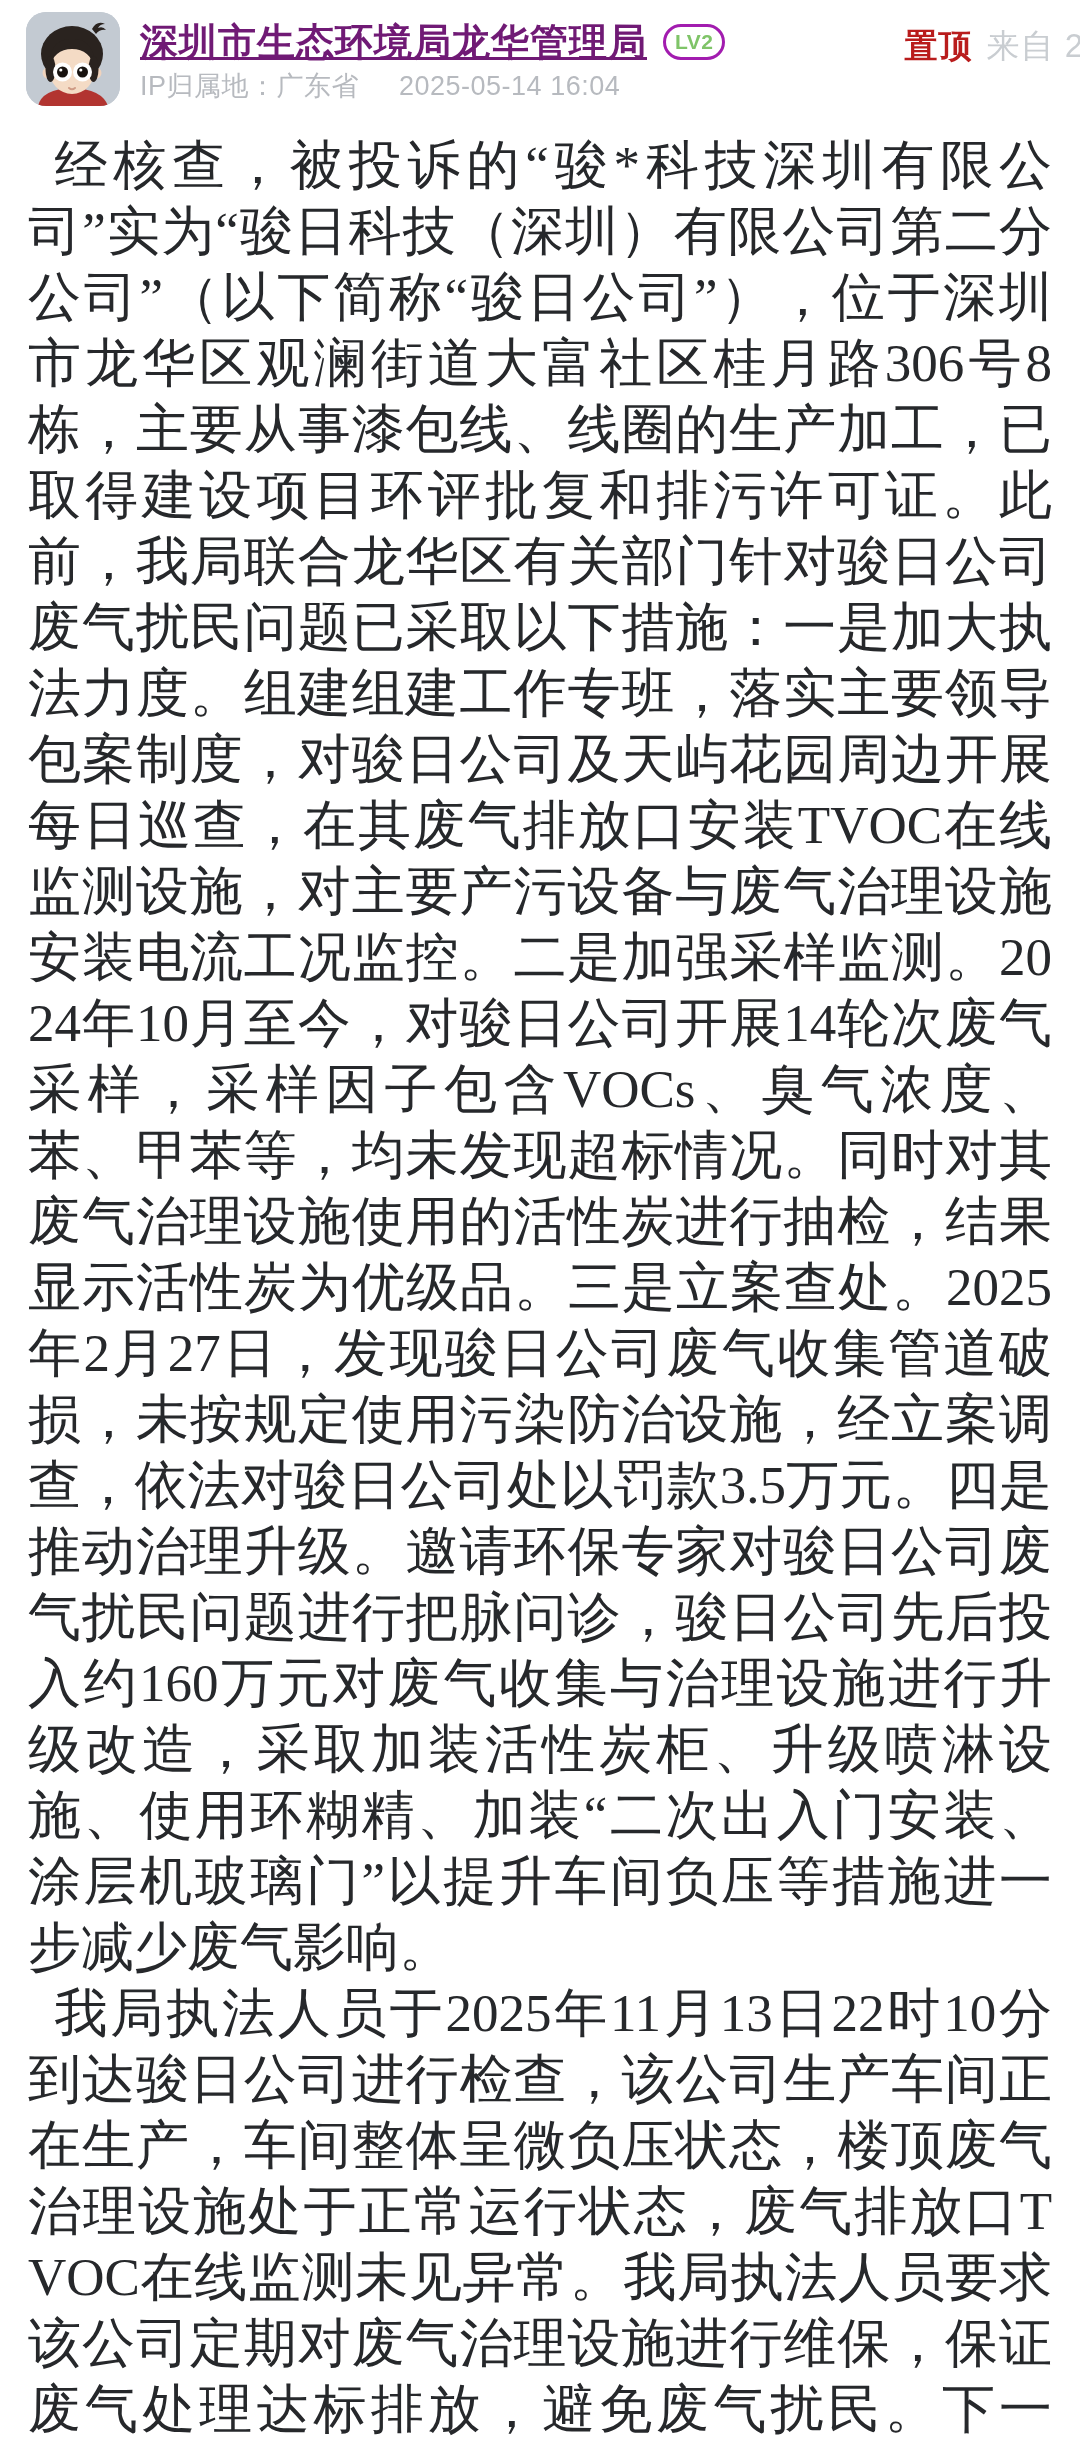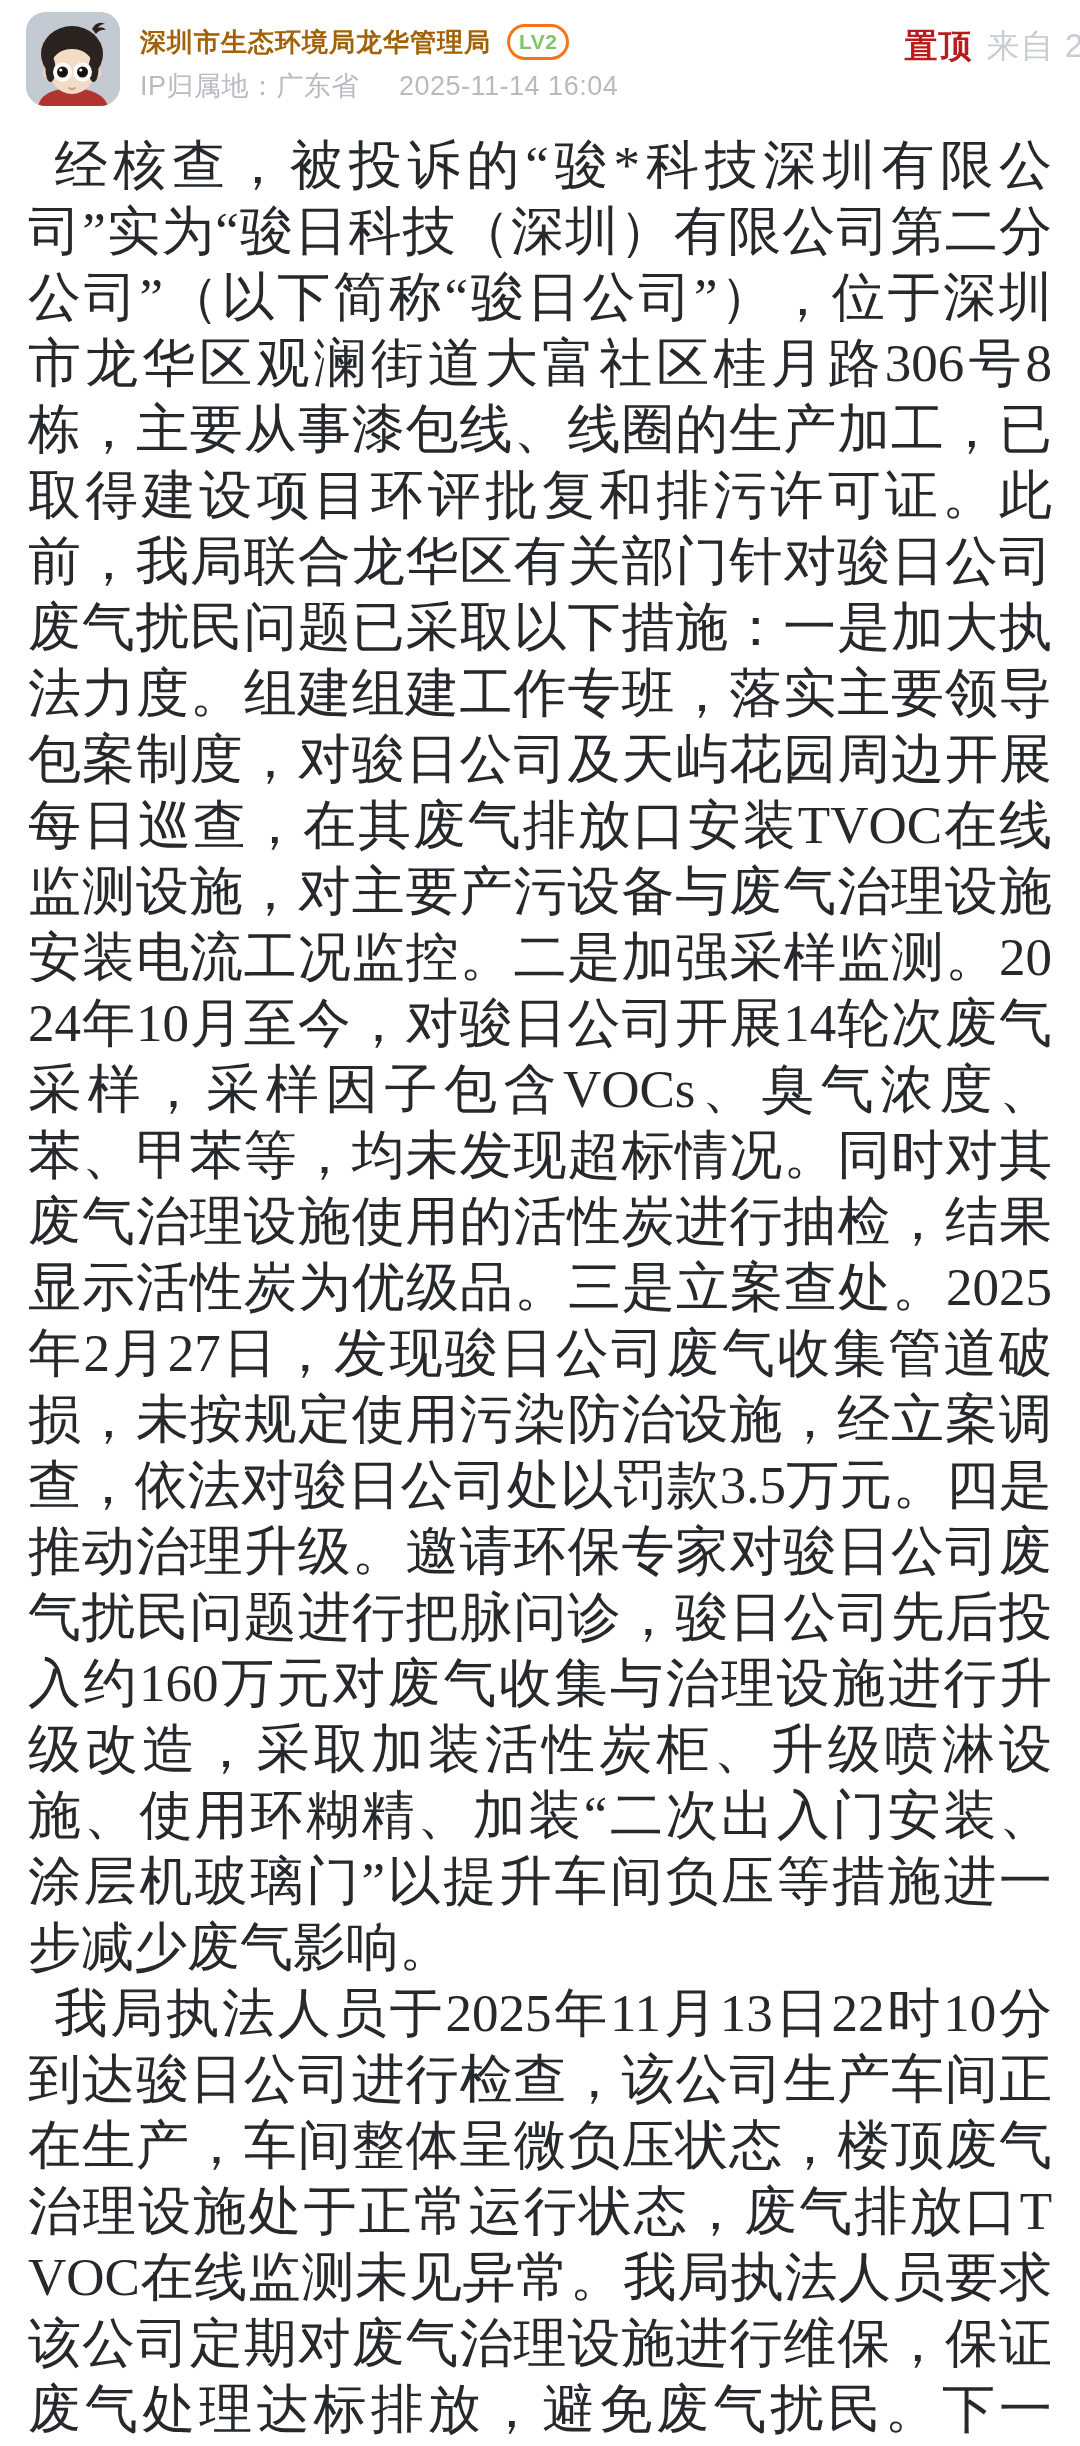--- a/index.html
+++ b/index.html
@@ -32,29 +32,30 @@
   .name-row {
     position: absolute;
     left: 140px;
     top: 20px;
     height: 44px;
     display: flex;
     align-items: center;
     white-space: nowrap;
   }
   .author-name {
-    color: #a16207;
-    font-size: 26px;
+    color: #701a75;
+    font-size: 38px;
     font-weight: bold;
     letter-spacing: 1px;
+    text-decoration: underline;
   }
   .lv-badge {
     margin-left: 16px;
     color: #7fc468;
-    border: 3px solid #f97316;
+    border: 3px solid #a21caf;
     border-radius: 18px;
     font-size: 21px;
     font-weight: bold;
     line-height: 1;
     padding: 4px 9px 5px 9px;
     letter-spacing: 0.5px;
   }
 
   .header-right {
     position: absolute;
@@ -147,21 +148,21 @@
     <span class="author-name">深圳市生态环境局龙华管理局</span>
     <span class="lv-badge">LV2</span>
   </div>
 
   <div class="header-right">
     <span class="pinned-label">置顶</span>
     <span class="source-label">来自 2</span>
   </div>
 
   <div class="meta-row">
-    <span class="ip-location">IP归属地：广东省</span><span class="timestamp">2025-11-14 16:04</span>
+    <span class="ip-location">IP归属地：广东省</span><span class="timestamp">2025-05-14 16:04</span>
   </div>
 
 </div>
 
 <div class="post-body">
   <p>经核查，被投诉的“骏*科技深圳有限公司”实为“骏日科技（深圳）有限公司第二分公司”（以下简称“骏日公司”），位于深圳市龙华区观澜街道大富社区桂月路306号8栋，主要从事漆包线、线圈的生产加工，已取得建设项目环评批复和排污许可证。此前，我局联合龙华区有关部门针对骏日公司废气扰民问题已采取以下措施：一是加大执法力度。组建组建工作专班，落实主要领导包案制度，对骏日公司及天屿花园周边开展每日巡查，在其废气排放口安装TVOC在线监测设施，对主要产污设备与废气治理设施安装电流工况监控。二是加强采样监测。2024年10月至今，对骏日公司开展14轮次废气采样，采样因子包含VOCs、臭气浓度、苯、甲苯等，均未发现超标情况。同时对其废气治理设施使用的活性炭进行抽检，结果显示活性炭为优级品。三是立案查处。2025年2月27日，发现骏日公司废气收集管道破损，未按规定使用污染防治设施，经立案调查，依法对骏日公司处以罚款3.5万元。四是推动治理升级。邀请环保专家对骏日公司废气扰民问题进行把脉问诊，骏日公司先后投入约160万元对废气收集与治理设施进行升级改造，采取加装活性炭柜、升级喷淋设施、使用环糊精、加装“二次出入门安装、涂层机玻璃门”以提升车间负压等措施进一步减少废气影响。</p>
   <p>我局执法人员于2025年11月13日22时10分到达骏日公司进行检查，该公司生产车间正在生产，车间整体呈微负压状态，楼顶废气治理设施处于正常运行状态，废气排放口TVOC在线监测未见异常。我局执法人员要求该公司定期对废气治理设施进行维保，保证废气处理达标排放，避免废气扰民。下一步，我局执法人员将加强对该公司的巡查力度，车间整体呈微负压状态，立即依法依规查处。如再发现环保违法行为，请您直接拨打我局投诉热线23336699进行投诉，并请提供准确的联系方式，方便我局工作人员及时跟进处理和回访，感谢您对龙华生态环境工作的关心和支持!</p>
 </div>
 
 </body></html>

